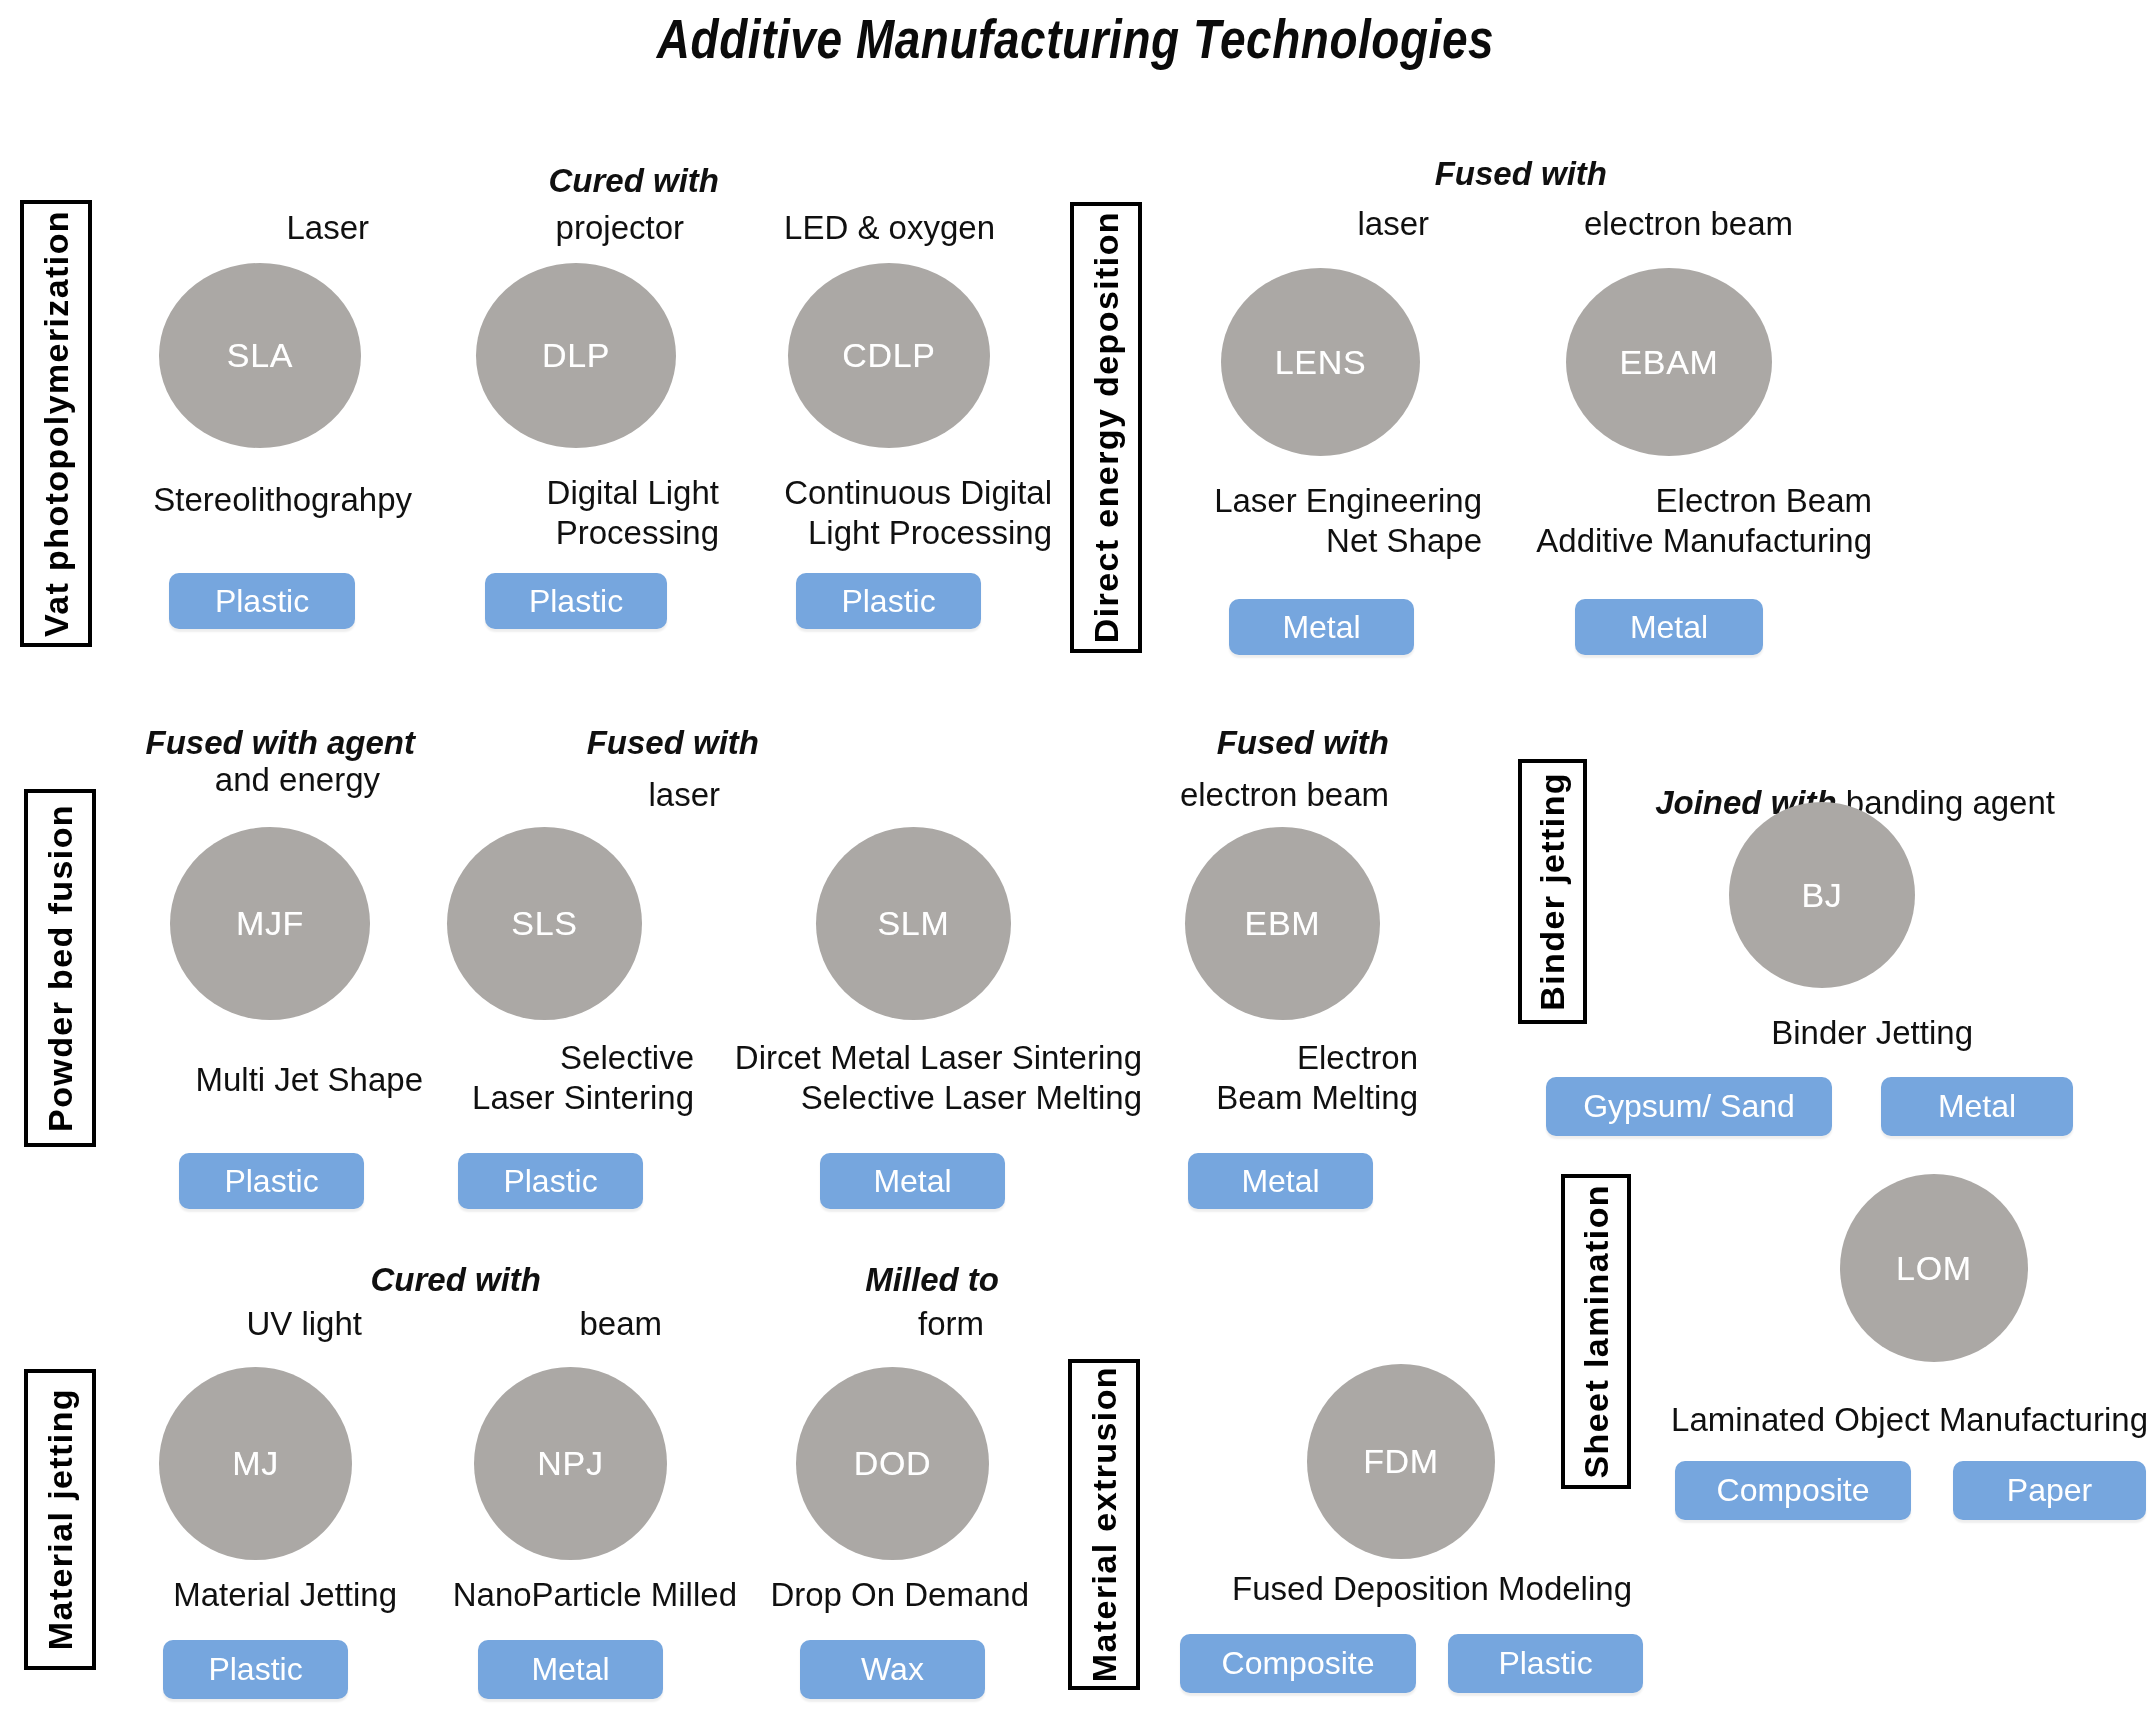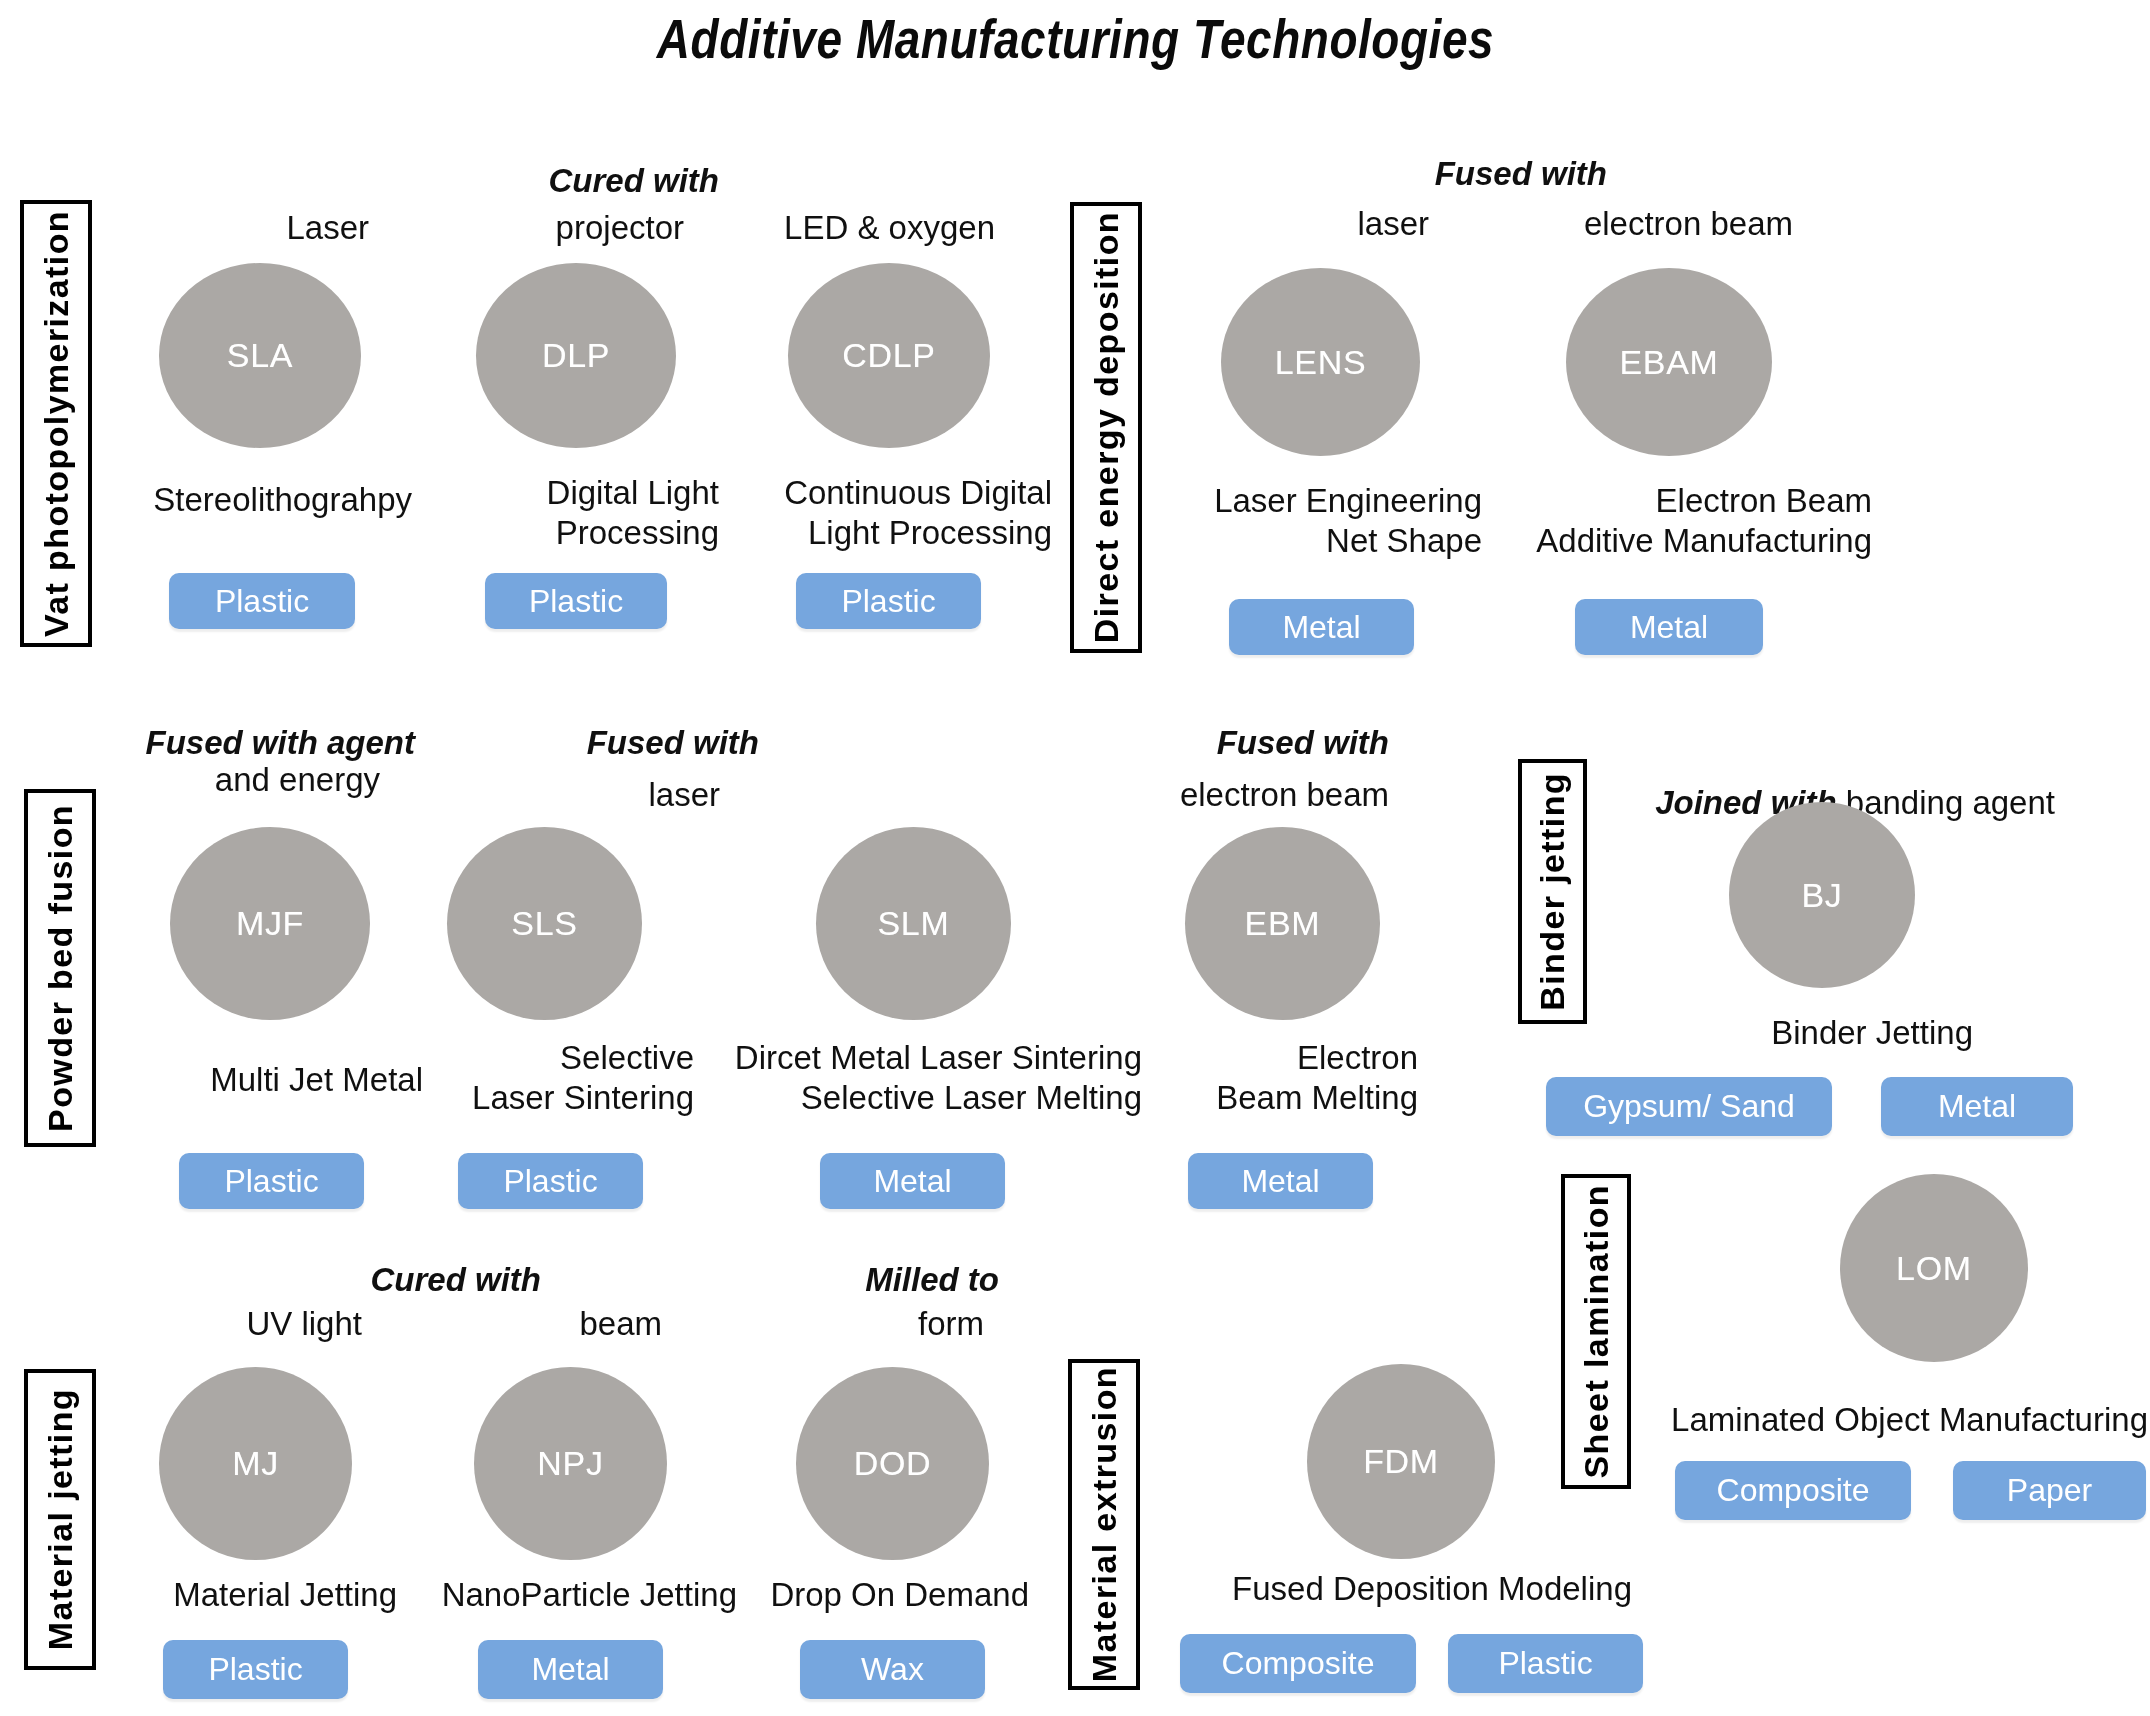--- a/index.html
+++ b/index.html
@@ -151,21 +151,21 @@
   <div class="lbl" style="left:1471px;top:481px;width:401px;">Electron Beam
 Additive Manufacturing</div>
   <div class="pill" style="left:1575px;top:599px;width:188px;height:56px;">
     <span>Metal</span>
   </div>
 
   <div class="lbl" style="left:165px;top:760px;width:215px;">and energy</div>
   <div class="node" style="left:170px;top:827px;width:200px;height:193px;">
     <span>MJF</span>
   </div>
-  <div class="lbl" style="left:122px;top:1060px;width:301px;">Multi Jet Metal</div>
+  <div class="lbl" style="left:122px;top:1060px;width:301px;">Multi Jet Shape</div>
   <div class="pill" style="left:179px;top:1153px;width:185px;height:56px;">
     <span>Plastic</span>
   </div>
 
   <div class="lbl" style="left:555px;top:775px;width:165px;">laser</div>
   <div class="node" style="left:447px;top:827px;width:195px;height:193px;">
     <span>SLS</span>
   </div>
   <div class="lbl" style="left:408px;top:1038px;width:286px;">Selective
 Laser Sintering</div>
@@ -220,21 +220,21 @@
   </div>
   <div class="lbl" style="left:118px;top:1575px;width:279px;">Material Jetting</div>
   <div class="pill" style="left:163px;top:1640px;width:185px;height:59px;">
     <span>Plastic</span>
   </div>
 
   <div class="lbl" style="left:476px;top:1304px;width:186px;">beam</div>
   <div class="node" style="left:474px;top:1367px;width:193px;height:193px;">
     <span>NPJ</span>
   </div>
-  <div class="lbl" style="left:408px;top:1575px;width:329px;">NanoParticle Jetting</div>
+  <div class="lbl" style="left:408px;top:1575px;width:329px;">NanoParticle Milled</div>
   <div class="pill" style="left:478px;top:1640px;width:185px;height:59px;">
     <span>Metal</span>
   </div>
 
   <div class="lbl" style="left:798px;top:1304px;width:186px;">form</div>
   <div class="node" style="left:796px;top:1367px;width:193px;height:193px;">
     <span>DOD</span>
   </div>
   <div class="lbl" style="left:757px;top:1575px;width:272px;">Drop On Demand</div>
   <div class="pill" style="left:800px;top:1640px;width:185px;height:59px;">

